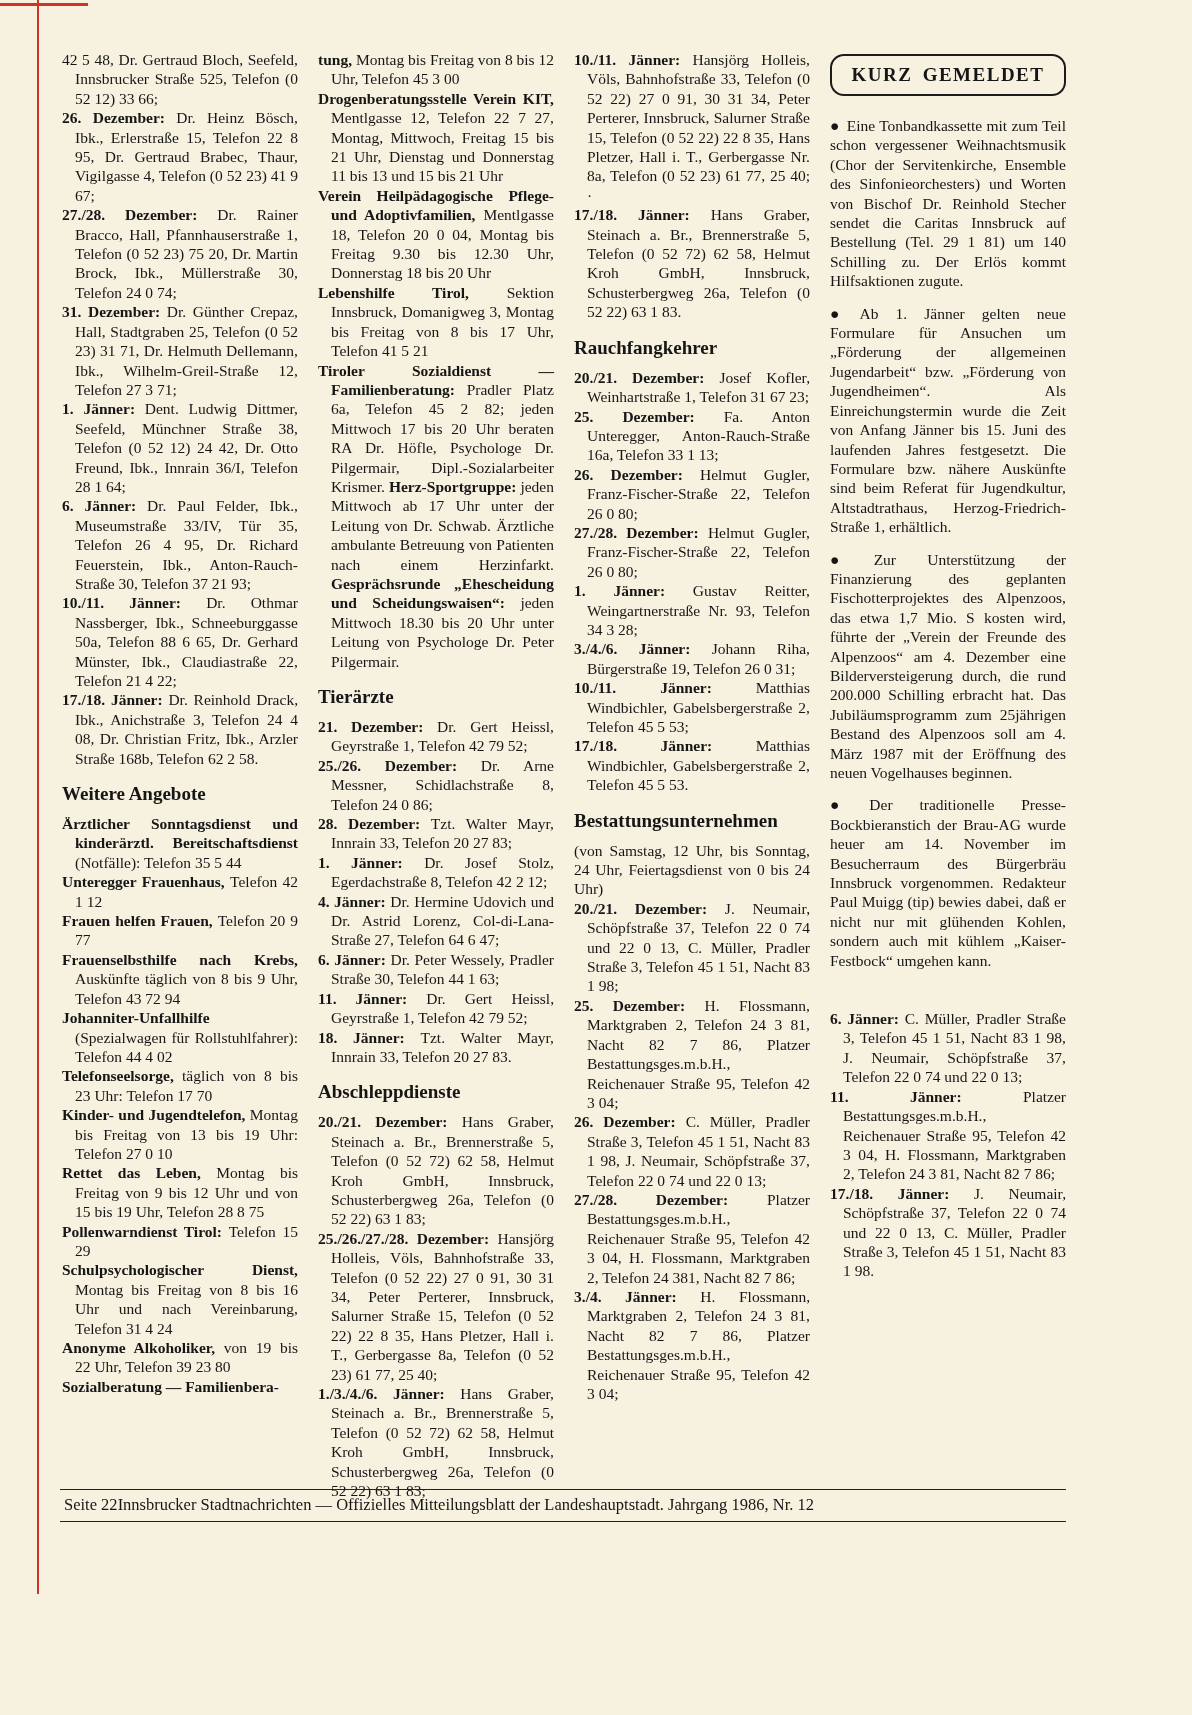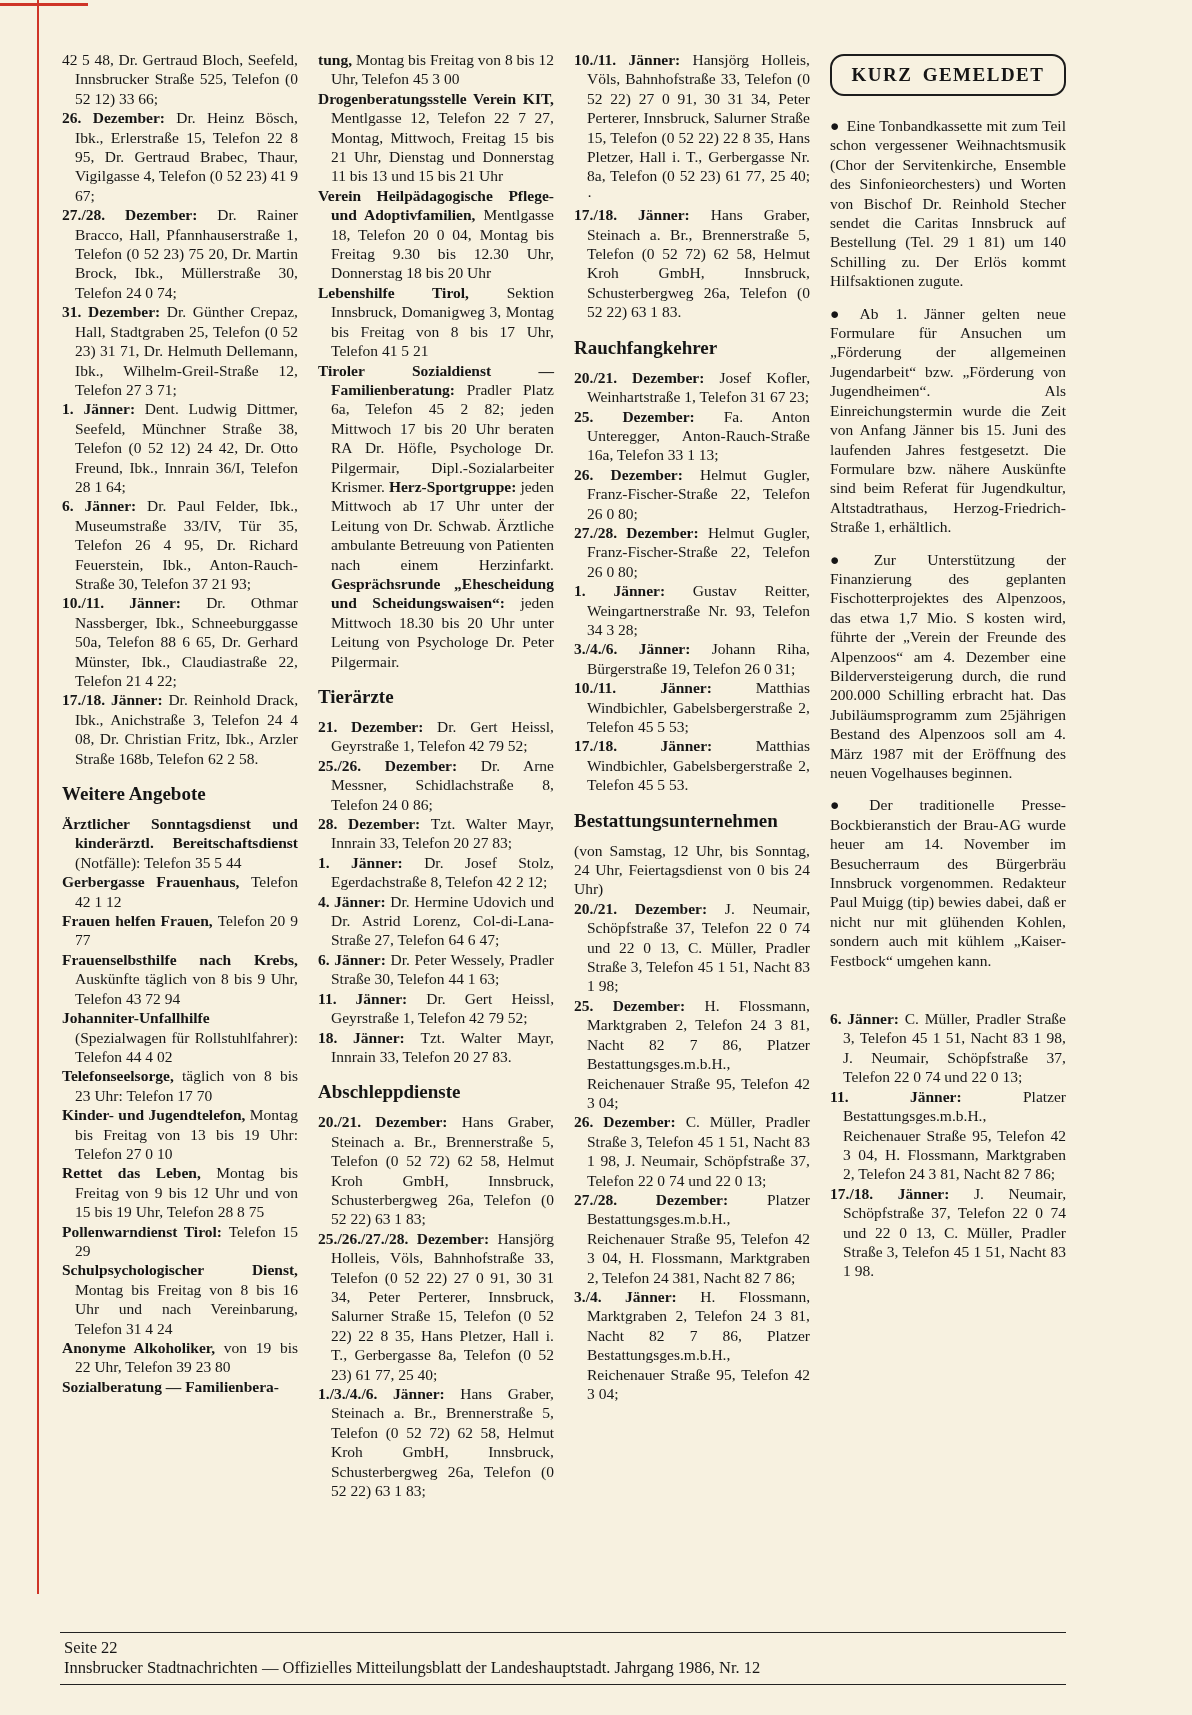--- a/index.html
+++ b/index.html
@@ -32,26 +32,25 @@
   .kurzbox{
     border:2.5px solid #1c1c1c;border-radius:14px;
     text-align:center;font-weight:700;font-size:19px;
     letter-spacing:1.5px;word-spacing:4px;
     padding:8px 16px;margin:4px 0 20px 0;
   }
   .bullet{margin:0 0 13px 0;}
   .dot{margin-right:7px;}
   .spacer{height:26px;}
   .footer{
-    position:absolute;top:1632px;left:60px;width:1006px;
+    position:absolute;top:1489px;left:60px;width:1006px;
     border-top:1.5px solid #222;border-bottom:1.5px solid #222;
     padding:5px 0 6px 0;
     display:flex;align-items:baseline;
     font-size:16.5px;
-    flex-direction:column;
   }
   .footer .page-num{margin-left:4px;}
   .footer .footer-title{flex:1;text-align:left;}
 </style>
 </head>
 <body>
 
 <div class="red-top"></div>
 <div class="red-left"></div>
 
@@ -60,21 +59,21 @@
       <div class="para hang"><span>42 5 48, Dr. Gertraud Bloch, Seefeld, Innsbrucker Straße 525, Telefon (0 52 12) 33 66;</span></div>
       <div class="para hang"><span class="bold">26. Dezember: </span><span>Dr. Heinz Bösch, Ibk., Erlerstraße 15, Telefon 22 8 95, Dr. Gertraud Brabec, Thaur, Vigilgasse 4, Telefon (0 52 23) 41 9 67;</span></div>
       <div class="para hang"><span class="bold">27./28. Dezember: </span><span>Dr. Rainer Bracco, Hall, Pfannhauserstraße 1, Telefon (0 52 23) 75 20, Dr. Martin Brock, Ibk., Müllerstraße 30, Telefon 24 0 74;</span></div>
       <div class="para hang"><span class="bold">31. Dezember: </span><span>Dr. Günther Crepaz, Hall, Stadtgraben 25, Telefon (0 52 23) 31 71, Dr. Helmuth Dellemann, Ibk., Wilhelm-Greil-Straße 12, Telefon 27 3 71;</span></div>
       <div class="para hang"><span class="bold">1. Jänner: </span><span>Dent. Ludwig Dittmer, Seefeld, Münchner Straße 38, Telefon (0 52 12) 24 42, Dr. Otto Freund, Ibk., Innrain 36/I, Telefon 28 1 64;</span></div>
       <div class="para hang"><span class="bold">6. Jänner: </span><span>Dr. Paul Felder, Ibk., Museumstraße 33/IV, Tür 35, Telefon 26 4 95, Dr. Richard Feuerstein, Ibk., Anton-Rauch-Straße 30, Telefon 37 21 93;</span></div>
       <div class="para hang"><span class="bold">10./11. Jänner: </span><span>Dr. Othmar Nassberger, Ibk., Schneeburggasse 50a, Telefon 88 6 65, Dr. Gerhard Münster, Ibk., Claudiastraße 22, Telefon 21 4 22;</span></div>
       <div class="para hang"><span class="bold">17./18. Jänner: </span><span>Dr. Reinhold Drack, Ibk., Anichstraße 3, Telefon 24 4 08, Dr. Christian Fritz, Ibk., Arzler Straße 168b, Telefon 62 2 58.</span></div>
       <div class="heading">Weitere Angebote</div>
       <div class="para hang"><span class="bold">Ärztlicher Sonntagsdienst und kinderärztl. Bereitschaftsdienst </span><span>(Notfälle): Telefon 35 5 44</span></div>
-      <div class="para hang"><span class="bold">Gerbergasse Frauenhaus, </span><span>Telefon 42 1 12</span></div>
+      <div class="para hang"><span class="bold">Unteregger Frauenhaus, </span><span>Telefon 42 1 12</span></div>
       <div class="para hang"><span class="bold">Frauen helfen Frauen, </span><span>Telefon 20 9 77</span></div>
       <div class="para hang"><span class="bold">Frauenselbsthilfe nach Krebs, </span><span>Auskünfte täglich von 8 bis 9 Uhr, Telefon 43 72 94</span></div>
       <div class="para hang"><span class="bold">Johanniter-Unfallhilfe </span><span>(Spezialwagen für Rollstuhlfahrer): Telefon 44 4 02</span></div>
       <div class="para hang"><span class="bold">Telefonseelsorge, </span><span>täglich von 8 bis 23 Uhr: Telefon 17 70</span></div>
       <div class="para hang"><span class="bold">Kinder- und Jugendtelefon, </span><span>Montag bis Freitag von 13 bis 19 Uhr: Telefon 27 0 10</span></div>
       <div class="para hang"><span class="bold">Rettet das Leben, </span><span>Montag bis Freitag von 9 bis 12 Uhr und von 15 bis 19 Uhr, Telefon 28 8 75</span></div>
       <div class="para hang"><span class="bold">Pollenwarndienst Tirol: </span><span>Telefon 15 29</span></div>
       <div class="para hang"><span class="bold">Schulpsychologischer Dienst, </span><span>Montag bis Freitag von 8 bis 16 Uhr und nach Vereinbarung, Telefon 31 4 24</span></div>
       <div class="para hang"><span class="bold">Anonyme Alkoholiker, </span><span>von 19 bis 22 Uhr, Telefon 39 23 80</span></div>
       <div class="para hang"><span class="bold">Sozialberatung — Familienbera-</span></div>

